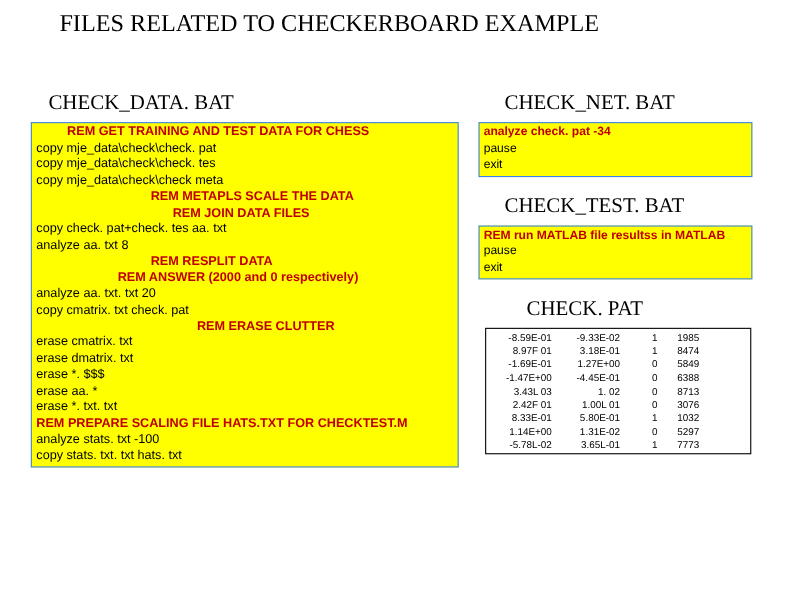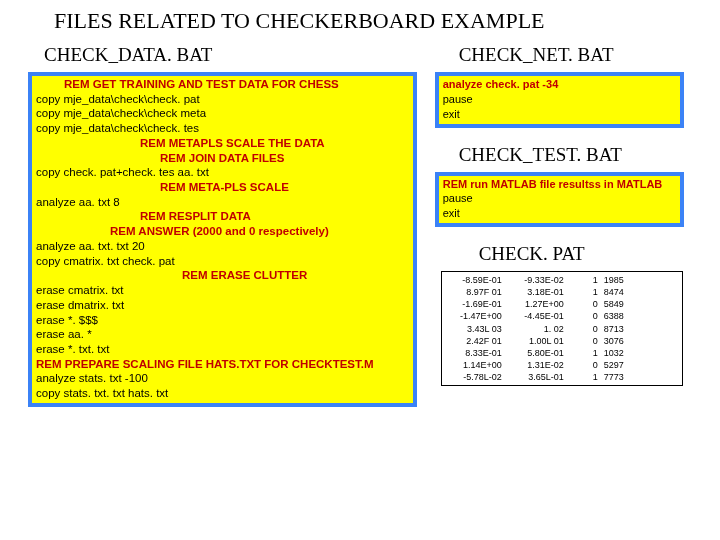--- a/index.html
+++ b/index.html
@@ -16,32 +16,33 @@
   .page { width: 720px; height: 540px; position: relative; }
   .title {
     font-family: "Times New Roman", Times, serif;
     font-size: 22px;
     padding: 8px 0 4px 54px;
   }
   .cols {
     display: flex;
     flex-direction: row;
     padding: 0 36px 0 28px;
+    margin-top: 39px;
   }
   .left { width: 396px; }
   .right { width: 272px; padding-left: 18px; }
   .sec-title {
     font-family: "Times New Roman", Times, serif;
     font-size: 19px;
     padding: 6px 0 6px 16px;
   }
   .right .sec-title { padding-left: 24px; }
   .codebox {
     background: #ffff00;
-    border: 4px solid #3b82f6;
+    border: 1px solid #3b82f6;
     font-family: Arial, Helvetica, sans-serif;
     padding: 1px 4px 2px 4px;
   }
   .left .codebox { font-size: 11.5px; line-height: 1.28; }
   .right .codebox { font-size: 11px; line-height: 1.35; }
   .rem { color: #c00000; font-weight: bold; }
   .ind1 { padding-left: 28px; }
   .ind2 { padding-left: 104px; }
   .ind3 { padding-left: 124px; }
   .ind4 { padding-left: 74px; }
@@ -55,41 +56,40 @@
     font-size: 9px;
     line-height: 1.35;
     padding: 2px 4px;
     width: 242px;
     margin-left: 6px;
   }
   .patrow { display: flex; }
   .c1 { width: 62px; text-align: right; padding-right: 6px; }
   .c2 { width: 62px; text-align: right; padding-right: 6px; }
   .c3 { width: 34px; text-align: right; padding-right: 6px; }
-  .c4 { width: 44px; text-align: left; }
+  .c4 { width: 44px; text-align: center; }
 </style>
 </head>
 <body>
 <div class="page">
 
 <div class="title">FILES RELATED TO CHECKERBOARD EXAMPLE</div>
 
 <div class="cols">
 
   <div class="left">
     <div class="sec-title">CHECK_DATA. BAT</div>
     <div class="codebox" id="left-box">
           <div class="rem ind1">REM GET TRAINING AND TEST DATA FOR CHESS</div>
           <div>copy mje_data\check\check. pat</div>
+          <div>copy mje_data\check\check. tes</div>
           <div>copy mje_data\check\check meta</div>
-          <div>copy mje_data\check\check. tes</div>
           <div class="rem ind2">REM METAPLS SCALE THE DATA</div>
           <div class="rem ind3">REM JOIN DATA FILES</div>
           <div>copy check. pat+check. tes aa. txt</div>
-          <div class="rem ind3">REM META-PLS SCALE</div>
           <div>analyze aa. txt 8</div>
           <div class="rem ind2">REM RESPLIT DATA</div>
           <div class="rem ind4">REM ANSWER (2000 and 0 respectively)</div>
           <div>analyze aa. txt. txt 20</div>
           <div>copy cmatrix. txt check. pat</div>
           <div class="rem ind5">REM ERASE CLUTTER</div>
           <div>erase cmatrix. txt</div>
           <div>erase dmatrix. txt</div>
           <div>erase *. $$$</div>
           <div>erase aa. *</div>

